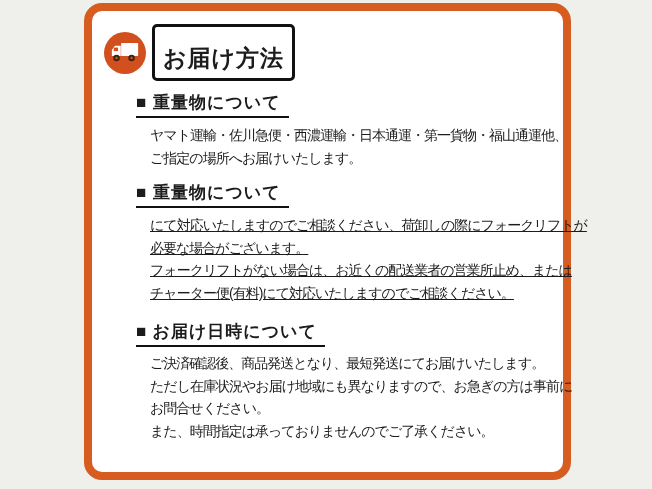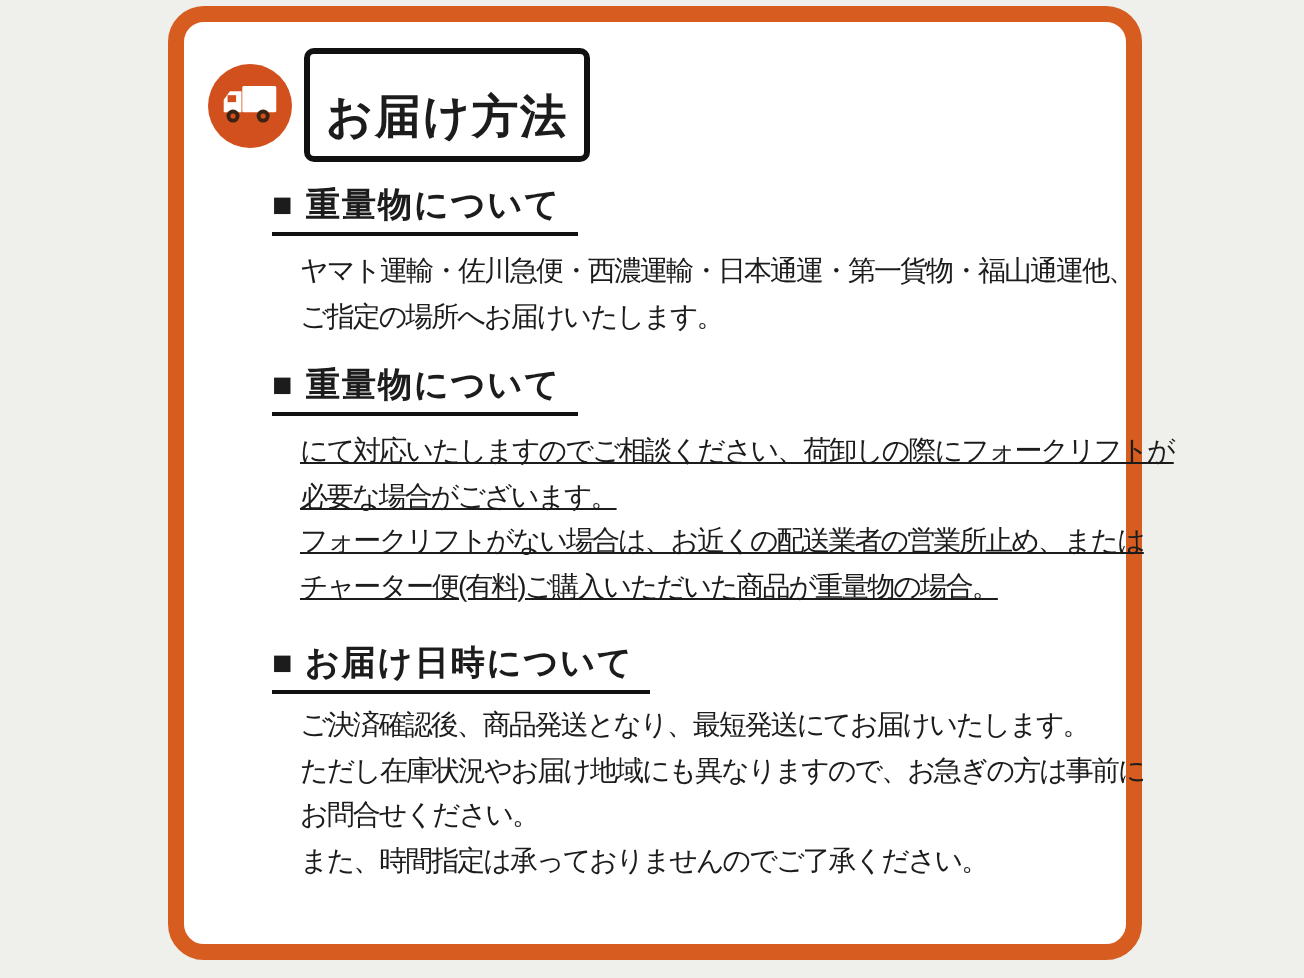--- a/index.html
+++ b/index.html
@@ -85,21 +85,21 @@
           <div class="line">ご指定の場所へお届けいたします。</div>
         </div>
       </section>
 
       <section class="sec sec-2">
         <h2 class="sec-h">■ 重量物について</h2>
         <div class="sec-body">
           <div class="line">にて対応いたしますのでご相談ください、荷卸しの際にフォークリフトが</div>
           <div class="line">必要な場合がございます。</div>
           <div class="line">フォークリフトがない場合は、お近くの配送業者の営業所止め、または</div>
-          <div class="line">チャーター便(有料)ご購入いただいた商品が重量物の場合。</div>
+          <div class="line">チャーター便(有料)にて対応いたしますのでご相談ください。</div>
         </div>
       </section>
 
       <section class="sec sec-3">
         <h2 class="sec-h">■ お届け日時について</h2>
         <div class="sec-body">
           <div class="line">ご決済確認後、商品発送となり、最短発送にてお届けいたします。</div>
           <div class="line">ただし在庫状況やお届け地域にも異なりますので、お急ぎの方は事前に</div>
           <div class="line">お問合せください。</div>
           <div class="line">また、時間指定は承っておりませんのでご了承ください。</div>

